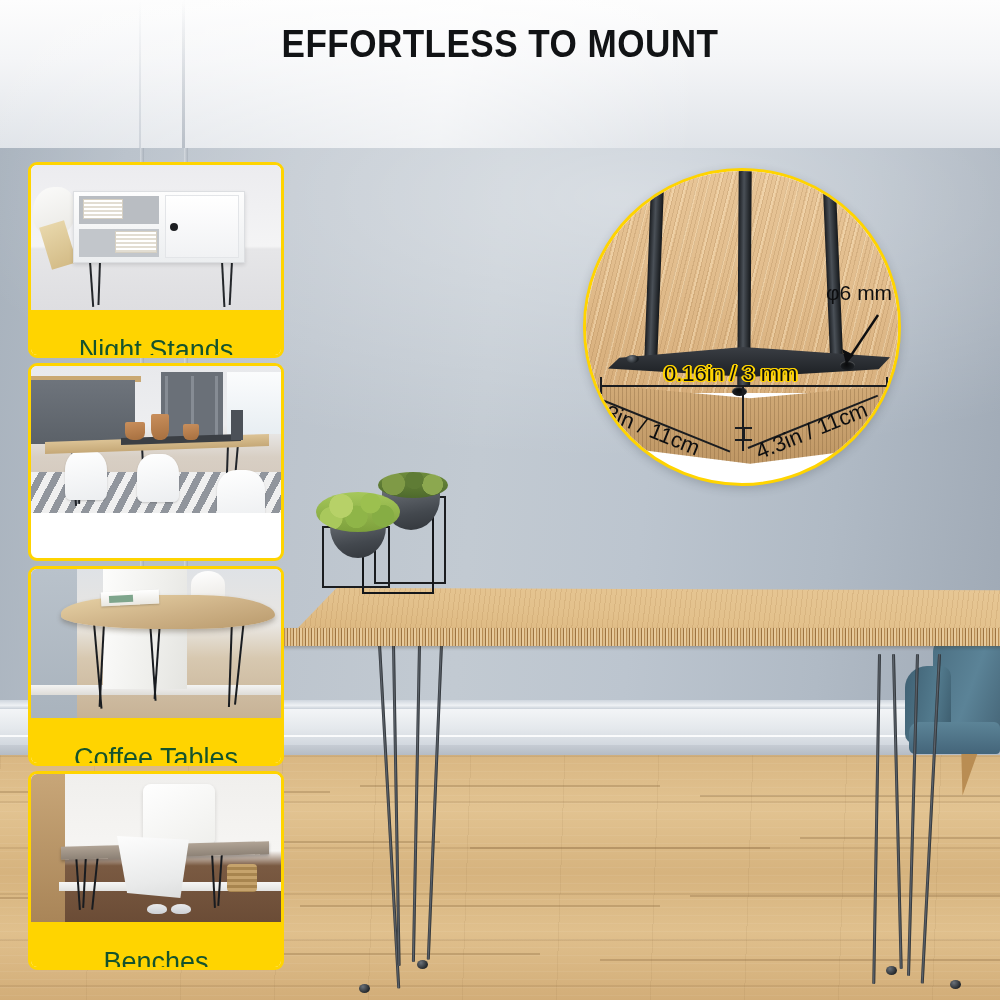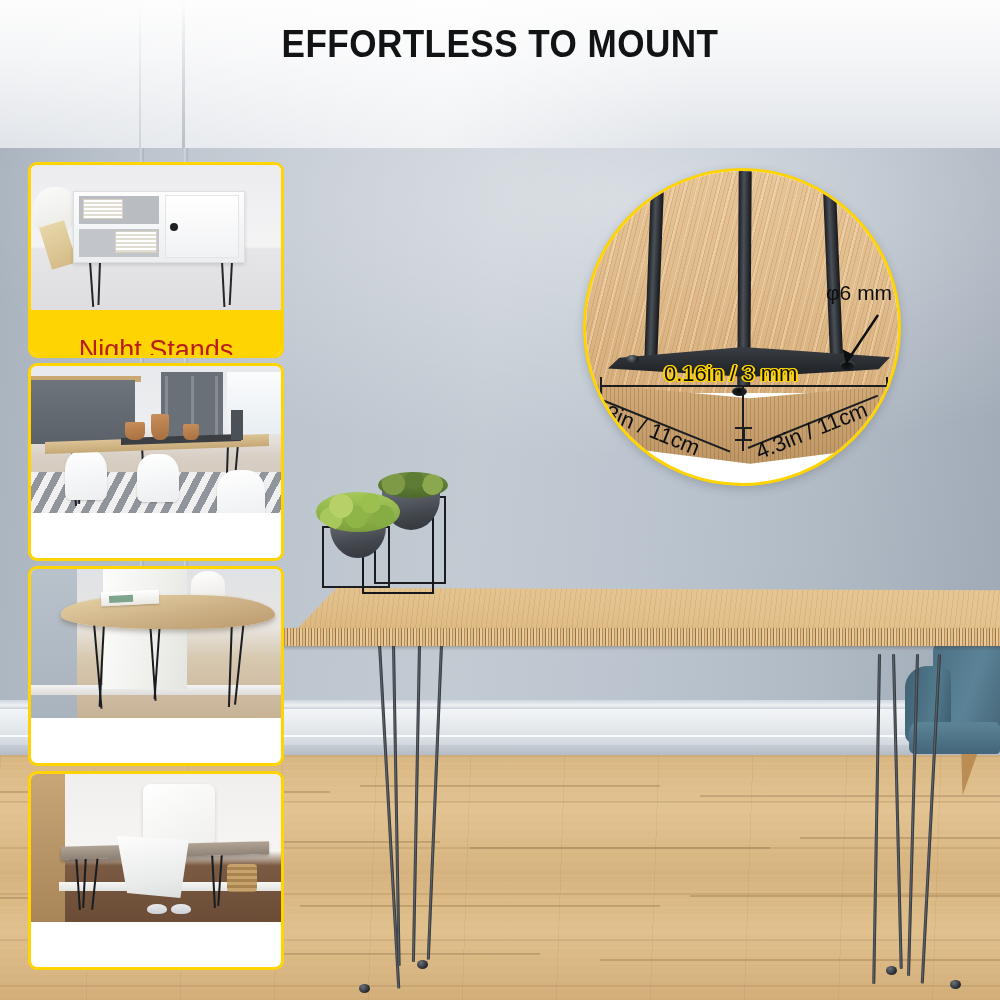--- a/index.html
+++ b/index.html
@@ -195,21 +195,21 @@
     position:absolute; left:0; width:256px;
     border:3px solid #FFD400; border-radius:9px;
     background:#fff; overflow:hidden;
   }
   .card-photo { position:relative; width:100%; overflow:hidden; }
   .card-label {
     height:45px; background:#FFD400;
     display:flex; align-items:center; justify-content:center;
   }
   .card-label span {
-    font-size:27px; color:#b91c1c; font-weight:normal;
+    font-size:27px; color:#14532d; font-weight:normal;
     font-family:"Liberation Sans", sans-serif; white-space:nowrap;margin-top:35px;
   }
 
   
   .t1 { position:absolute; inset:0;
         background:linear-gradient(180deg,#ececef 0%, #f4f4f5 56%, #e6e6e8 58%, #dedee1 100%); }
   .t1 .ns-body{ position:absolute; left:42px; top:26px; width:172px; height:72px;
         background:linear-gradient(180deg,#fdfdfd,#eceef0); border:1px solid #dcdee1;
         box-shadow:0 2px 4px rgba(0,0,0,.12); }
   .t1 .ns-open{ position:absolute; left:48px; top:31px; width:80px; height:28px;
@@ -517,40 +517,46 @@
           <div class="hleg" style="left:118px; top:52px; height:80px; transform:rotate(-4deg)"></div>
           <div class="hleg" style="left:128px; top:52px; height:78px; transform:rotate(4deg)"></div>
           <div class="hleg" style="left:200px; top:50px; height:88px; transform:rotate(2deg)"></div>
           <div class="hleg" style="left:212px; top:50px; height:86px; transform:rotate(6deg)"></div>
           <div class="slab"></div>
           <div class="book">
               <i></i>
             </div>
         </div>
       </div>
+      <div class="card-label">
+        <span>Coffee Tables</span>
+      </div>
     </div>
 
     <div class="card" style="top:609px; height:199px">
       <div class="card-photo" style="height:148px">
         <div class="t4">
           <div class="floorL"></div>
           <div class="bbd"></div>
           <div class="pillow"></div>
           <div class="bleg" style="left:44px;  top:80px; height:56px; transform:rotate(-4deg)"></div>
           <div class="bleg" style="left:54px;  top:80px; height:54px; transform:rotate(3deg)"></div>
           <div class="bleg" style="left:66px;  top:80px; height:56px; transform:rotate(6deg)"></div>
           <div class="bleg" style="left:180px; top:78px; height:56px; transform:rotate(-3deg)"></div>
           <div class="bleg" style="left:190px; top:78px; height:54px; transform:rotate(4deg)"></div>
           <div class="seat"></div>
           <div class="throw"></div>
           <div class="basket"></div>
           <div class="slip" style="left:116px; top:130px"></div>
           <div class="slip" style="left:140px; top:130px"></div>
         </div>
       </div>
+      <div class="card-label">
+        <span>Benches</span>
+      </div>
     </div>
   </div>
 
   <div class="callout">
     <div class="co-wood"></div>
     <div class="co-front"></div>
 
     <div class="co-leg" style="left:62px;  top:-10px; height:204px; transform:rotate(2.2deg)"></div>
     <div class="co-leg" style="left:152px; top:-10px; height:226px; transform:rotate(0.4deg)"></div>
     <div class="co-leg" style="left:240px; top:-10px; height:200px; transform:rotate(-2.4deg)"></div>

